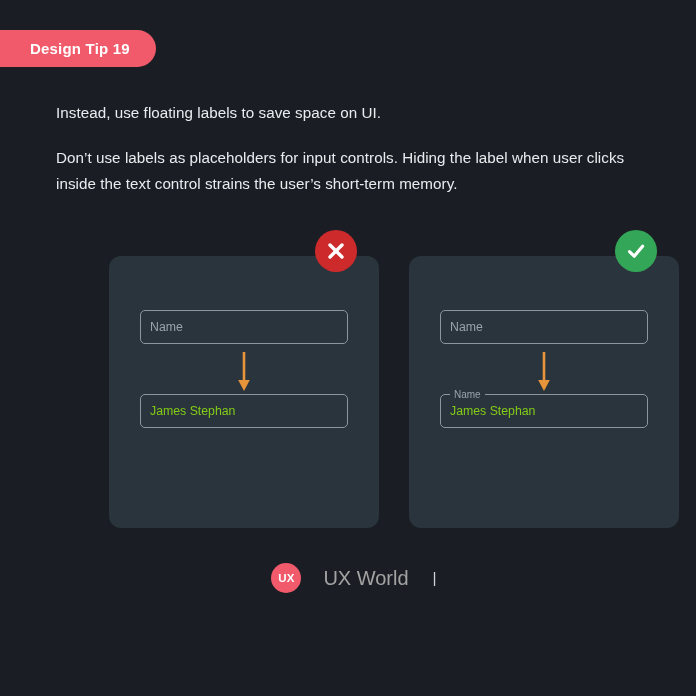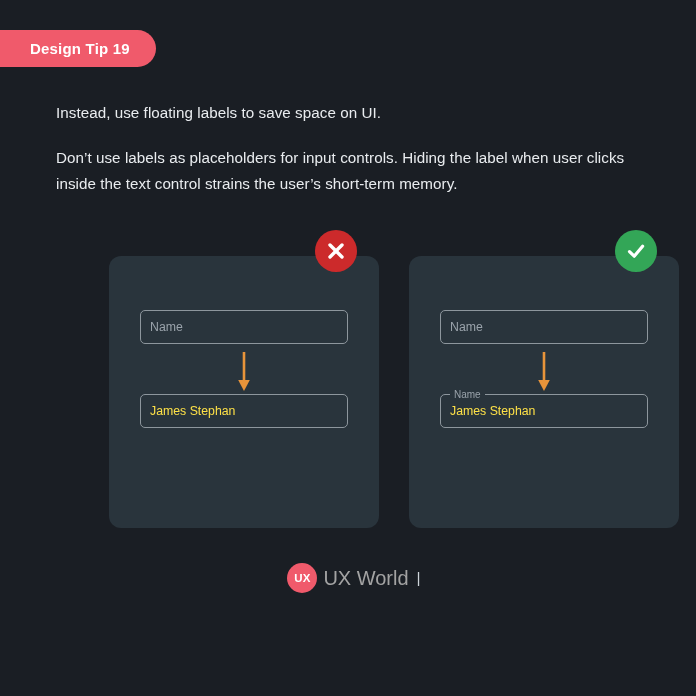--- a/index.html
+++ b/index.html
@@ -119,21 +119,21 @@
     padding: 0 9px;
   }
   .field-top    { top: 54px; }
   .field-bottom { top: 138px; }
 
   .field .placeholder {
     color: #9aa3ab;
     font-size: 12.3px;
   }
   .field .value {
-    color: #fde047;
+    color: #84cc16;
     font-size: 12.3px;
   }
 
   
   .field.floating {
     border-top-color: #8d969d;
   }
   .field.floating .float-label {
     position: absolute;
     left: 9px;
@@ -160,21 +160,21 @@
   
   #footer {
     position: absolute;
     left: 14px;
     right: 0;
     top: 562px;
     height: 32px;
     display: flex;
     align-items: center;
     justify-content: center;
-    gap: 6px;
+    gap: 22px;
   }
   #brand-logo {
     width: 30px;
     height: 30px;
     border-radius: 50%;
     background: #f05a6b;
     display: flex;
     align-items: center;
     justify-content: center;
     color: #ffffff;

